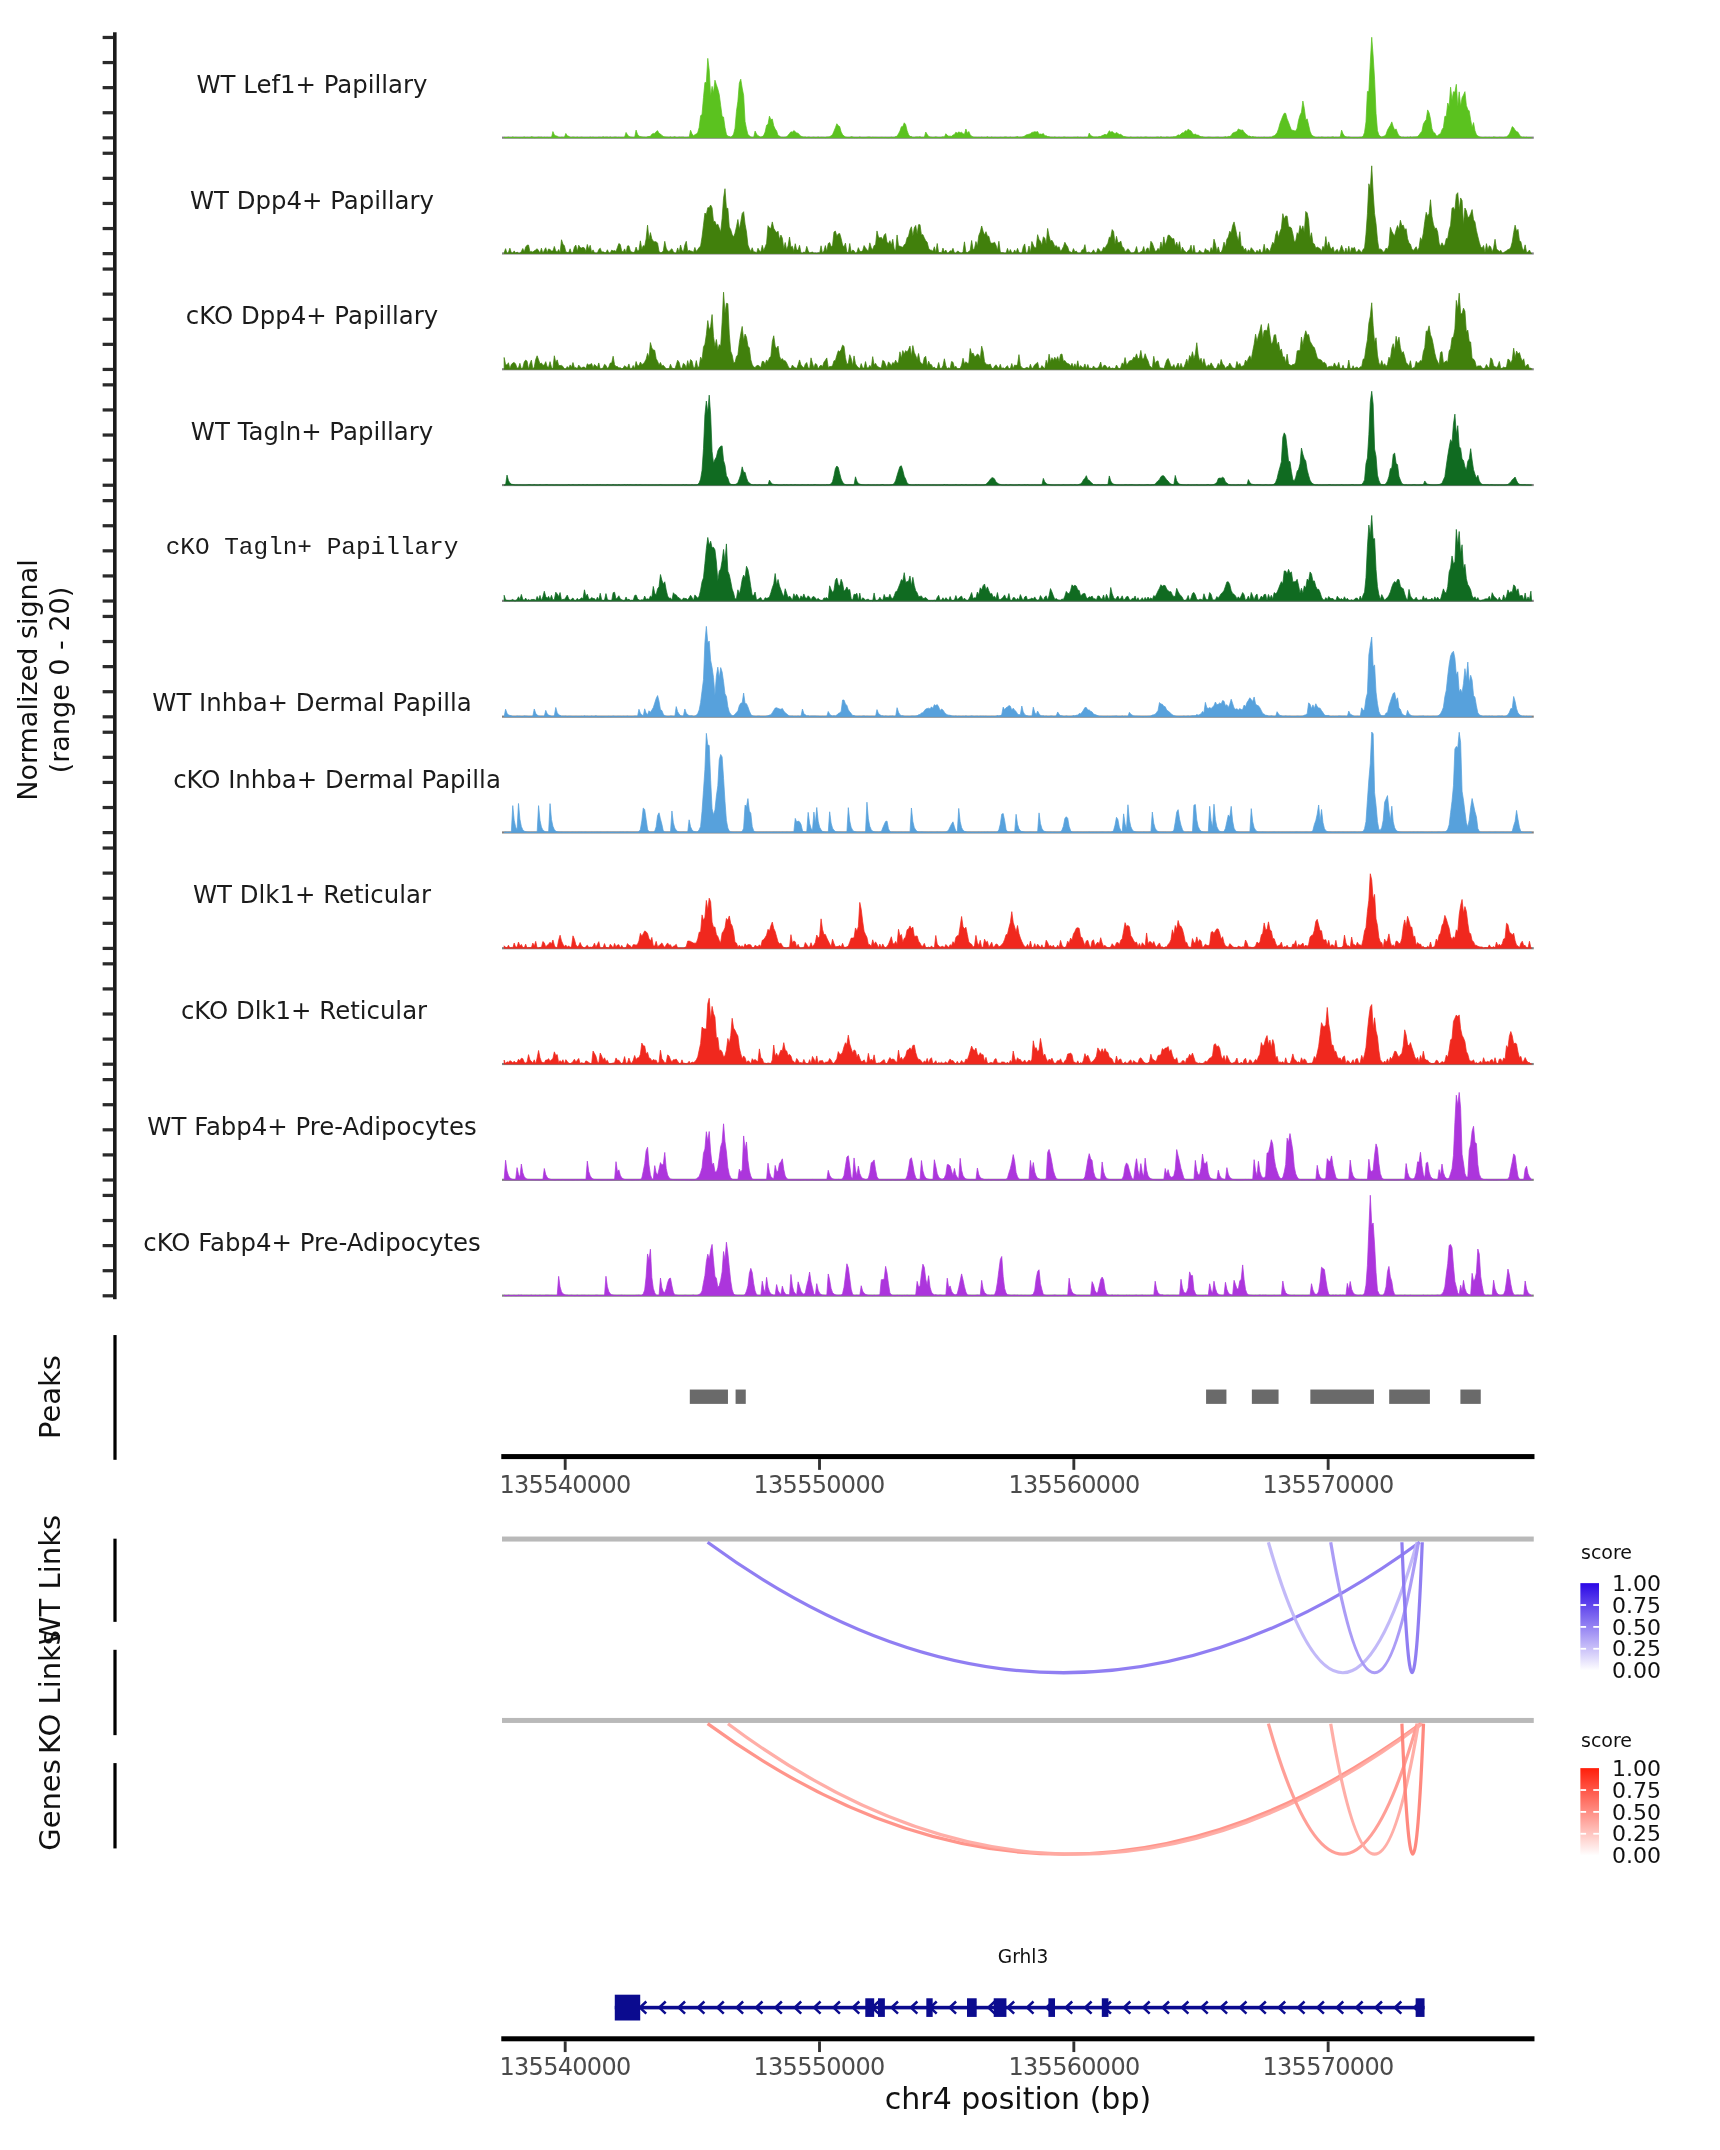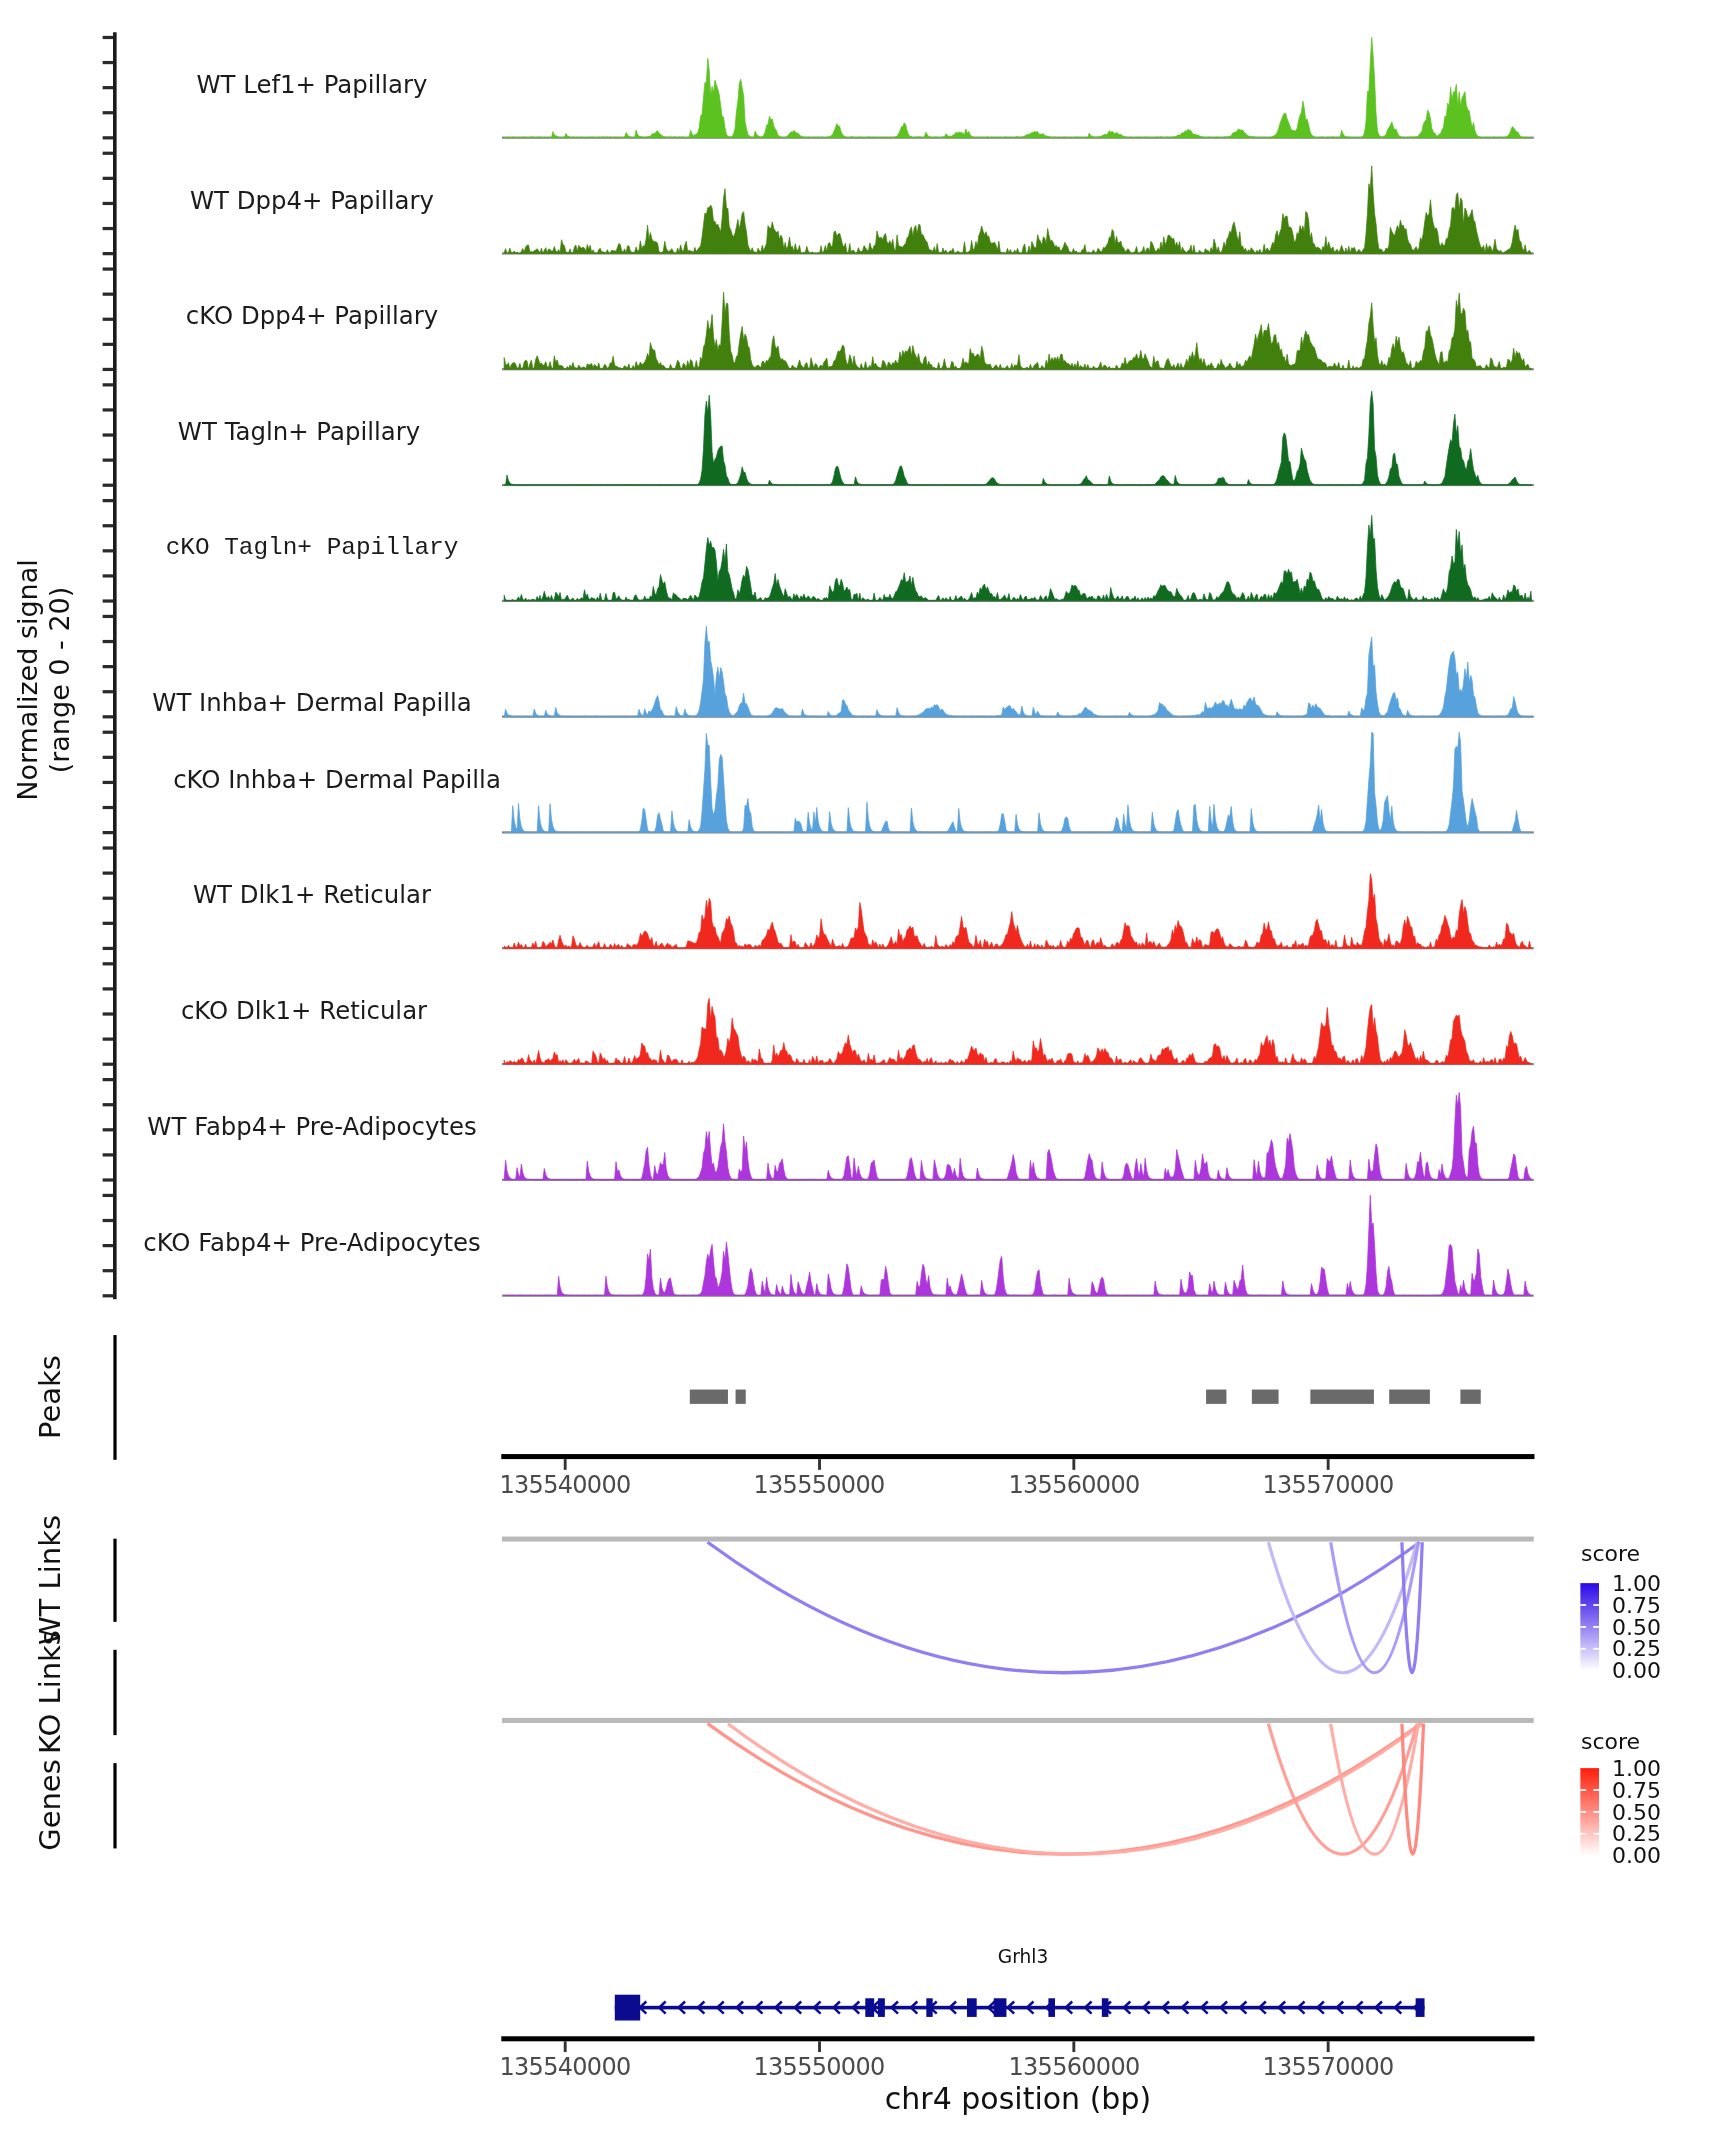--- a/index.html
+++ b/index.html
@@ -8,21 +8,21 @@
   #fig{position:absolute;left:0;top:0;}
   .abs{position:absolute;}
   .center{transform:translate(-50%,-50%);}
   .vlabel{transform:translate(-50%,-50%) rotate(-90deg);white-space:nowrap;
           font-size:29px;color:#111;}
   .track-label{position:absolute;transform:translate(-50%,-50%);white-space:nowrap;
                font-size:24.4px;color:#1b1b1b;}
   .ticklab{position:absolute;transform:translate(-50%,0);white-space:nowrap;
            font-size:24px;color:#4b4b4b;letter-spacing:-0.7px;}
   .leglab{position:absolute;transform:translate(0,-50%);font-size:22px;color:#111;}
-  .legtitle{position:absolute;font-size:22px;color:#111;}
+  .legtitle{position:absolute;font-size:19px;color:#111;}
   #yaxis-title{left:44px;top:680px;text-align:center;font-size:27px;line-height:1.2;}
   #peaks-label{left:50px;top:1397px;}
   #wtlinks-label{left:50px;top:1580px;}
   #kolinks-label{left:50px;top:1692px;}
   #genes-label{left:50px;top:1805px;}
   #gene-name{left:1023px;top:1956px;font-size:18.6px;color:#111;}
   #xaxis-title{left:1018px;top:2098px;font-size:30px;color:#111;white-space:nowrap;}
 </style>
 </head>
 <body>
@@ -218,21 +218,21 @@
 
   <div id="yaxis-title" class="abs vlabel">
     <div>Normalized signal</div>
     <div>(range 0 - 20)</div>
   </div>
 
   <div id="track-labels">
       <div class="track-label" style="left: 312px; top: 84px;">WT Lef1+ Papillary</div>
       <div class="track-label" style="left: 312px; top: 200px;">WT Dpp4+ Papillary</div>
       <div class="track-label" style="left: 312px; top: 315px;">cKO Dpp4+ Papillary</div>
-      <div class="track-label" style="left: 299px; top: 431px;">WT Tagln+ Papillary</div>
+      <div class="track-label" style="left: 312px; top: 431px;">WT Tagln+ Papillary</div>
       <div class="track-label" style="left: 312px; top: 547px; font-family: Liberation Mono, monospace;">cKO Tagln+ Papillary</div>
       <div class="track-label" style="left: 312px; top: 702px;">WT Inhba+ Dermal Papilla</div>
       <div class="track-label" style="left: 328px; top: 779px; margin-left: 9px;">cKO Inhba+ Dermal Papilla</div>
       <div class="track-label" style="left: 312px; top: 894px;">WT Dlk1+ Reticular</div>
       <div class="track-label" style="left: 304px; top: 1010px;">cKO Dlk1+ Reticular</div>
       <div class="track-label" style="left: 312px; top: 1126px;">WT Fabp4+ Pre-Adipocytes</div>
       <div class="track-label" style="left: 312px; top: 1242px;">cKO Fabp4+ Pre-Adipocytes</div>
     </div>
 
   <div id="peaks-label" class="abs vlabel">Peaks</div>

